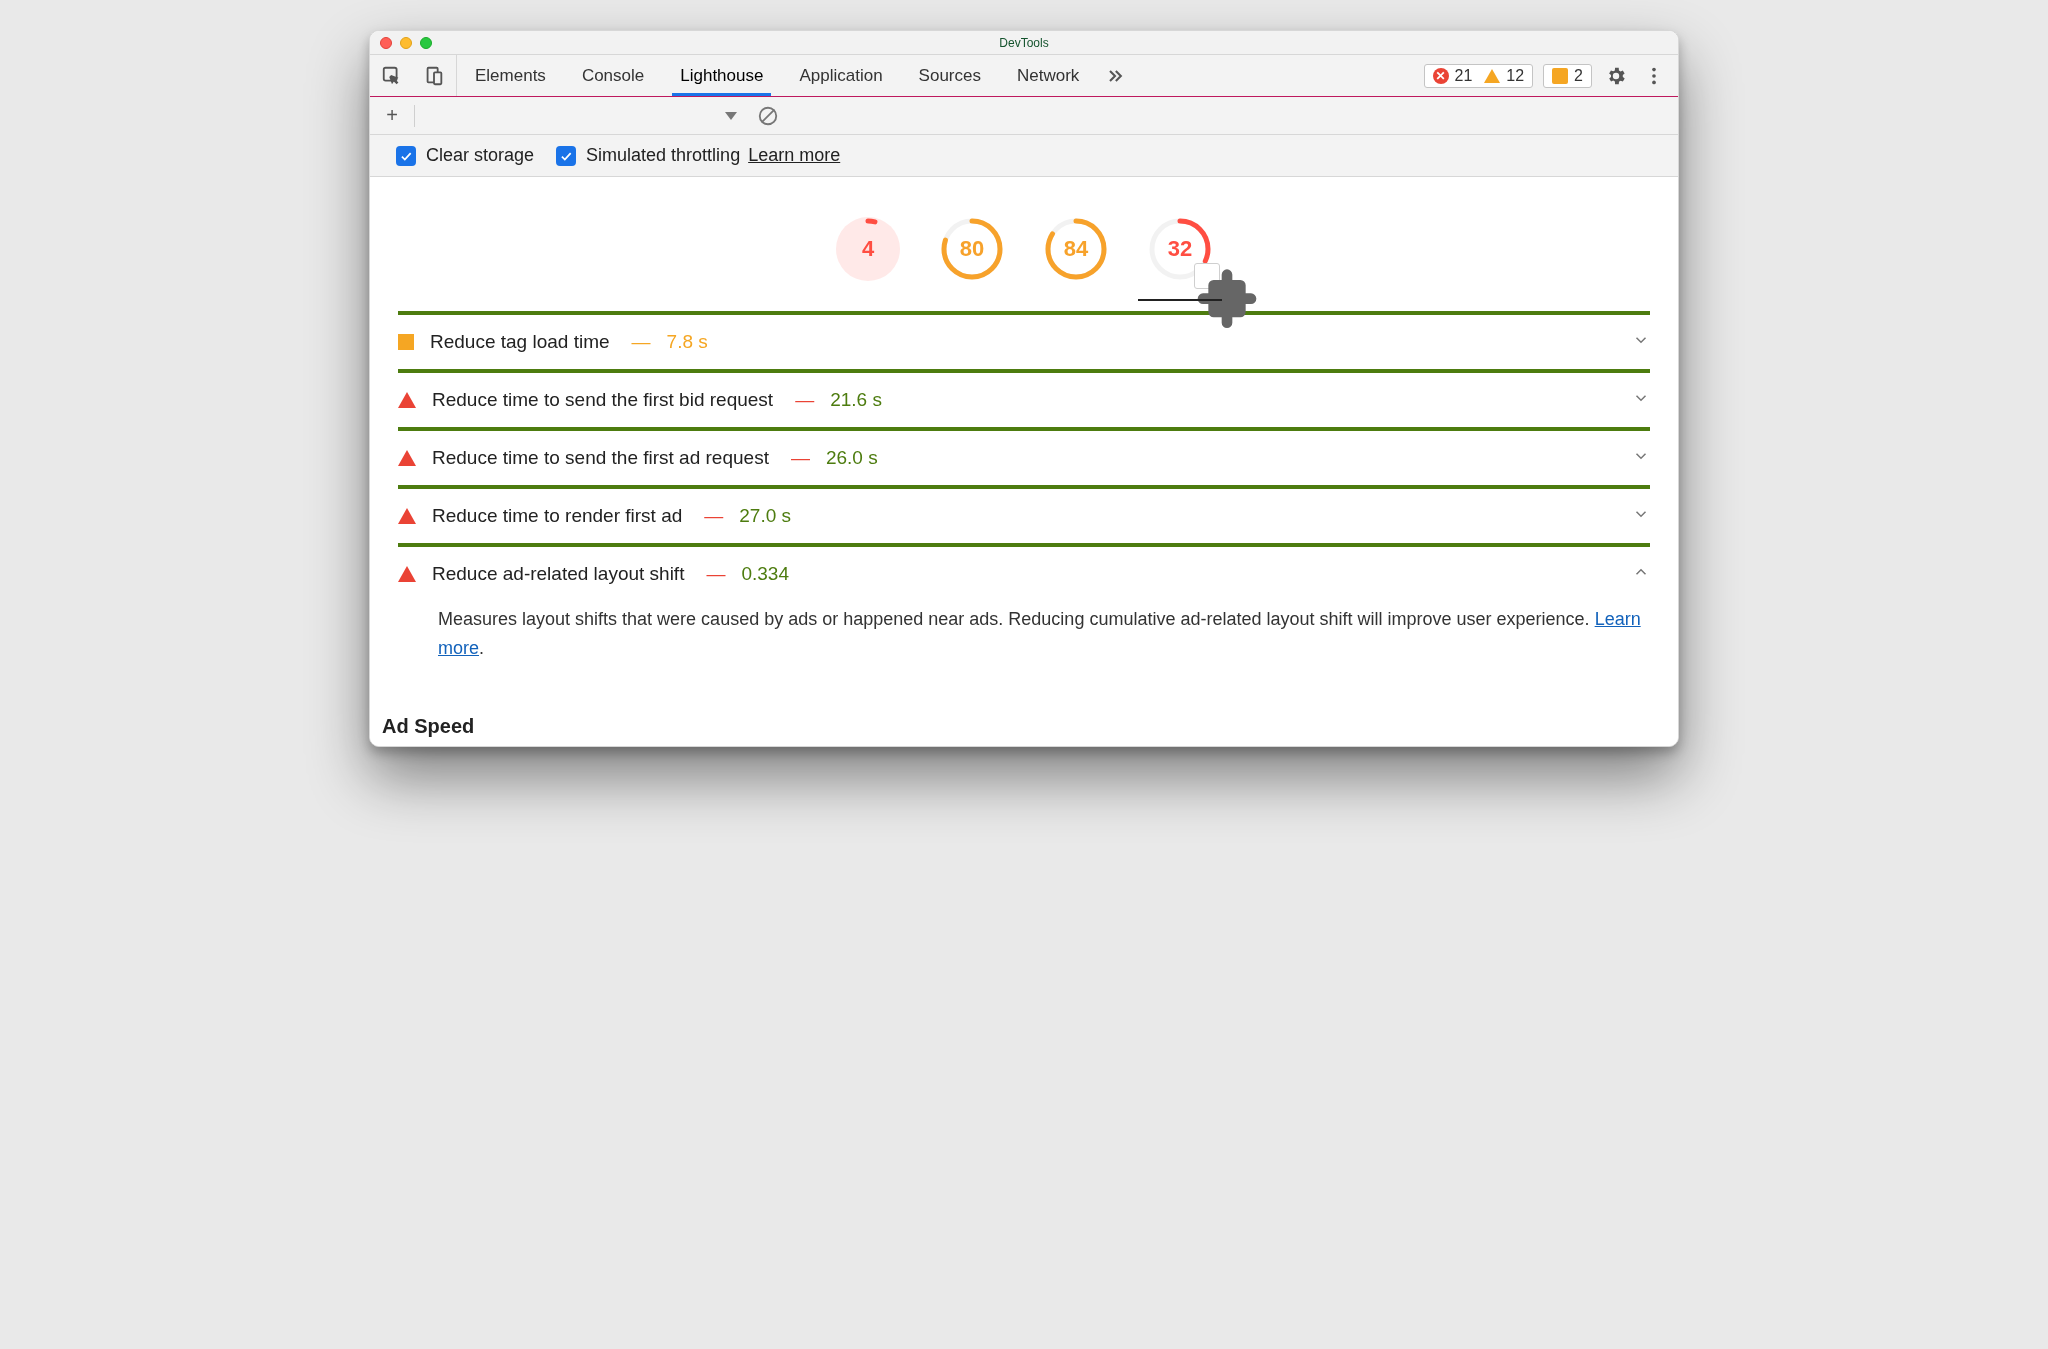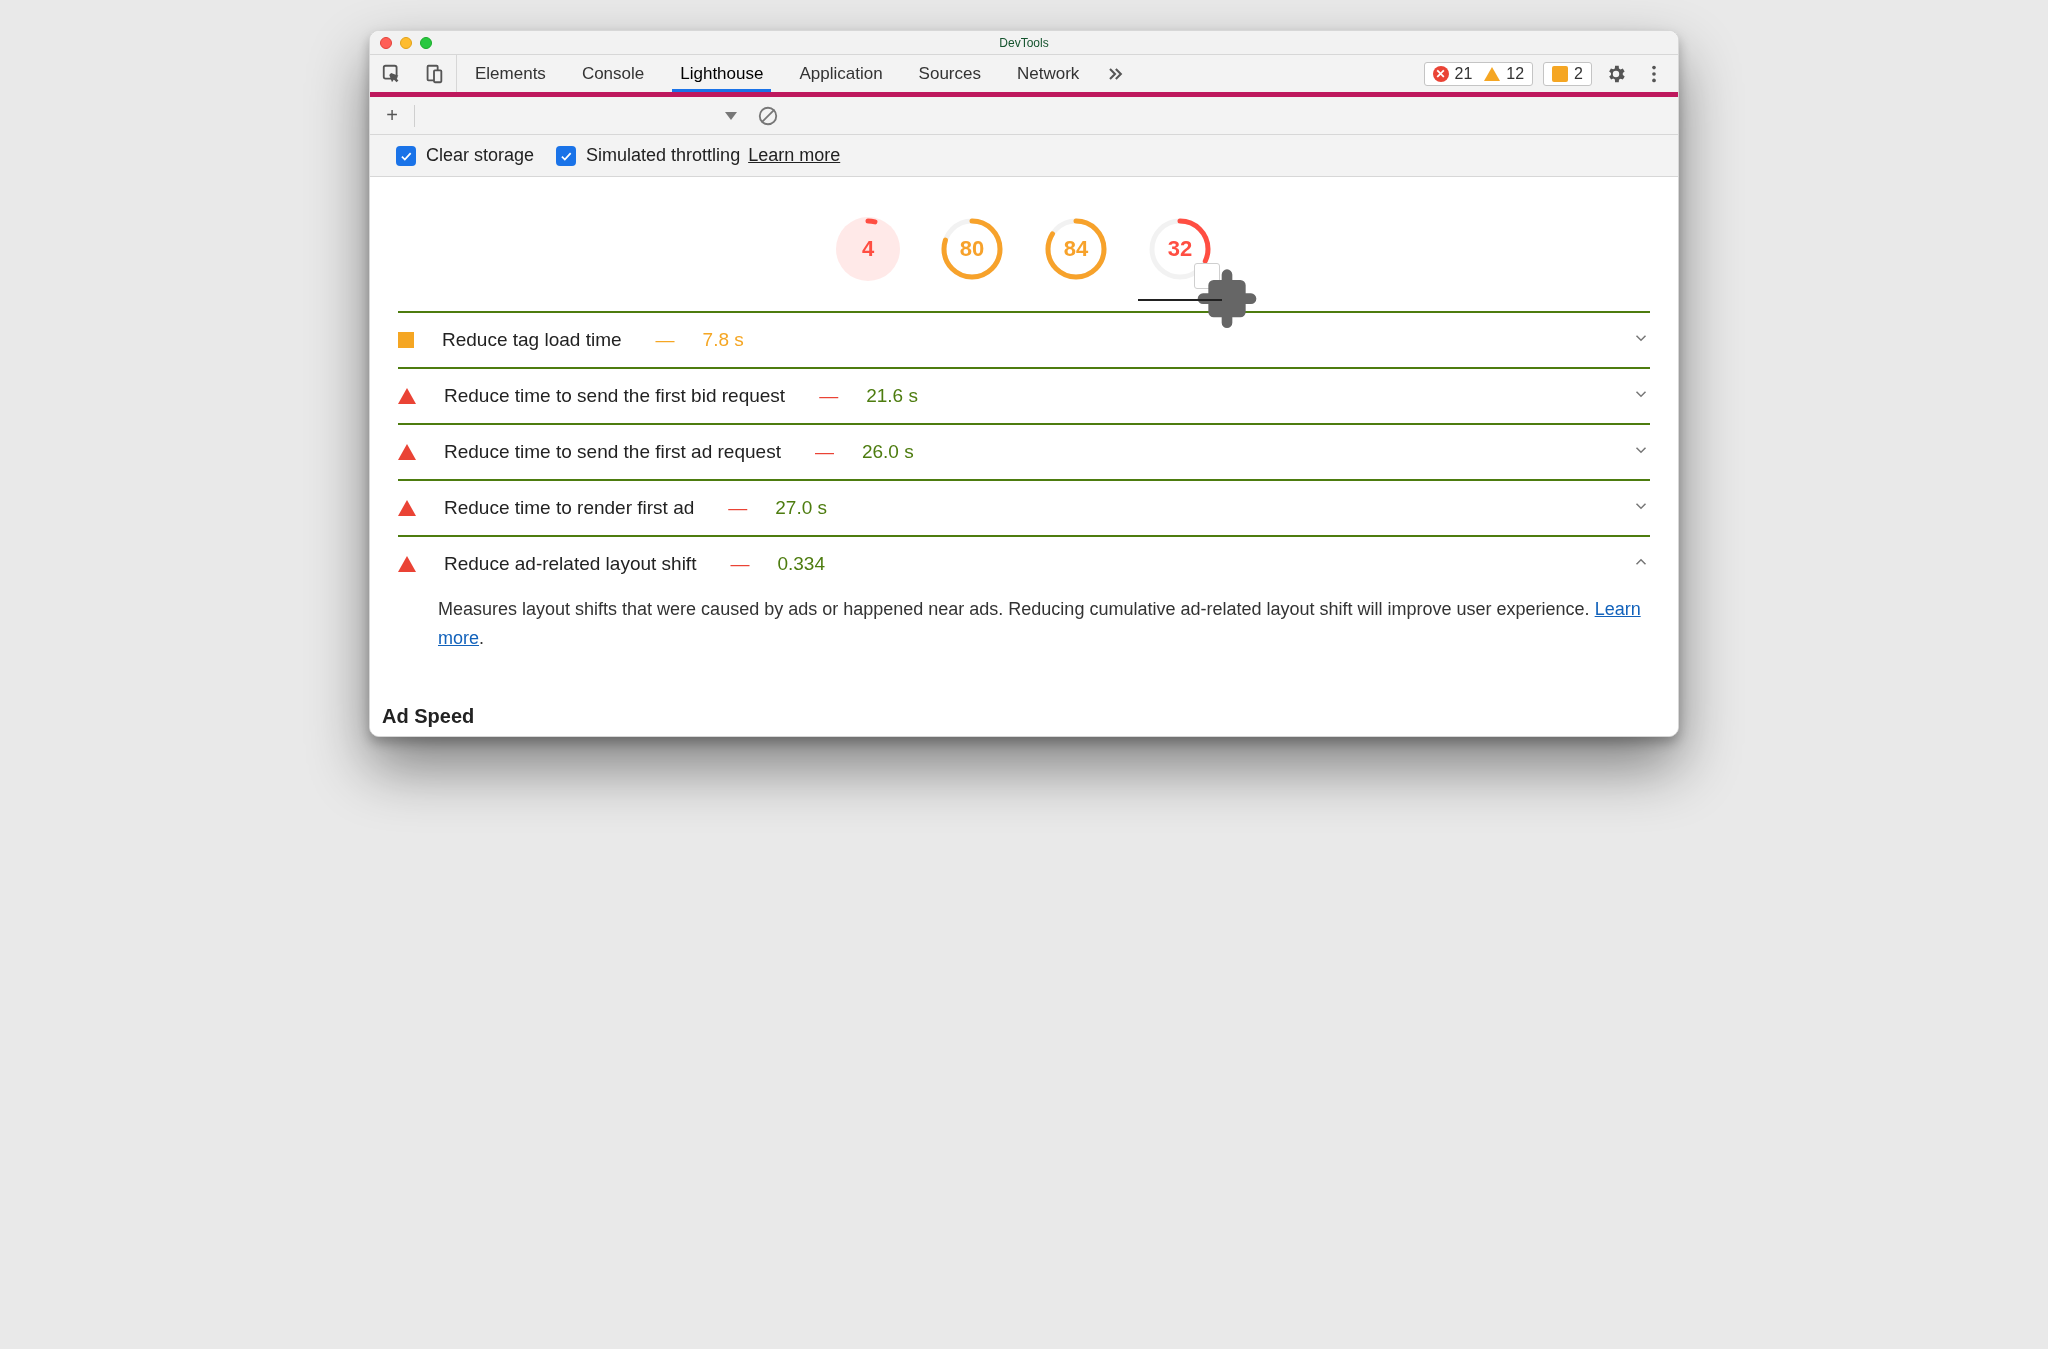--- a/index.html
+++ b/index.html
@@ -12,21 +12,21 @@
   }
   
   .titlebar { height:24px; background:#f2f2f2; border-bottom:1px solid #d7d7d7; display:flex; align-items:center; position:relative; }
   .traffic { display:flex; gap:8px; padding-left:10px; }
   .tl-dot { width:12px; height:12px; border-radius:50%; }
   .tl-close{background:#ff5f57;border:1px solid #e34138;}
   .tl-min{background:#febc2e;border:1px solid #e1a116;}
   .tl-max{background:#28c840;border:1px solid #1aab29;}
   .titlebar .title { position:absolute; left:0; right:0; text-align:center; font-size:12px; color:#14532d; pointer-events:none;}
   
-  .dt-toolbar { display:flex; align-items:stretch; border-bottom:5px solid #be185d; background:#f3f3f3; height:42px; font-size:17px; color:#333;}
+  .dt-toolbar { display:flex; align-items:stretch; border-bottom:1px solid #be185d; background:#f3f3f3; height:42px; font-size:17px; color:#333;}
   .dt-left { display:flex; align-items:center; padding:0 8px; gap:14px; border-right:1px solid #d7d7d7;}
   .iconbtn { display:inline-flex; align-items:center; justify-content:center; width:28px; height:28px; color:#555; cursor:pointer; }
   .iconbtn svg { width:22px; height:22px; }
   .tabs { display:flex; align-items:stretch; }
   .tab { display:flex; align-items:center; padding:0 18px; cursor:pointer; color:#333; position:relative; }
   .tab.active { color:#000; font-weight:500; }
   .tab.active::after { content:""; position:absolute; left:10px; right:10px; bottom:0; height:3px; background:#1a73e8; }
   .dt-spacer { flex:1; }
   .more-tabs { display:flex; align-items:center; padding:0 8px; cursor:pointer; color:#555;}
   .dt-right { display:flex; align-items:center; gap:10px; padding:0 10px; font-size:16px;}
@@ -56,21 +56,21 @@
   .gauge.fail { color:#ff4e42; }
   .gauge.fail .bg{background:rgba(255,78,66,.12);border-radius:50%;position:absolute;inset:0;}
   .gauge.avg { color:#f7a22b; }
   .gauge.poor { color:#ff4e42; }
   .gauge4 { position:relative; }
   .ext-badge{position:absolute;right:-8px;bottom:-8px;width:26px;height:26px;background:#fff;border:1px solid #cfcfcf;border-radius:3px;display:flex;align-items:center;justify-content:center;color:#666;font-size:16px;}
   .gauge4-wrap{position:relative;}
   .gauge4-underline{position:absolute;left:-10px;right:-10px;bottom:-20px;height:2px;background:#222;}
   .section-title{font-size:20px;font-weight:700;color:#222;padding:18px 28px 14px;border-top:1px solid #e5e5e5;}
   .metrics{padding:0 28px;}
-  .audit{border-top:2px solid #4d7c0f;padding:16px 0;display:flex;align-items:center;gap:28px;cursor:pointer;}
+  .audit{border-top:4px solid #4d7c0f;padding:16px 0;display:flex;align-items:center;gap:16px;cursor:pointer;}
   .shape-sq{width:16px;height:16px;background:#f5a623;}
   .shape-tri{width:0;height:0;border-left:9px solid transparent;border-right:9px solid transparent;border-bottom:16px solid #ea4335;}
   .audit .a-title{font-size:19px;color:#222;}
   .audit .dash{color:#ea4335;font-size:19px;margin-left:6px;}
   .audit .dash.orange{color:#f5a623;}
   .audit .val{color:#4d7c0f;font-size:19px;font-weight:500;}
   .audit .val.orange{color:#f5a623;}
   .audit .chev{margin-left:auto;color:#777;}
   .audit .chev svg{width:18px;height:18px;}
   .audit-desc{padding:4px 0 22px 40px;font-size:18px;color:#333;line-height:1.6;border-top:none;border-bottom:none;}

